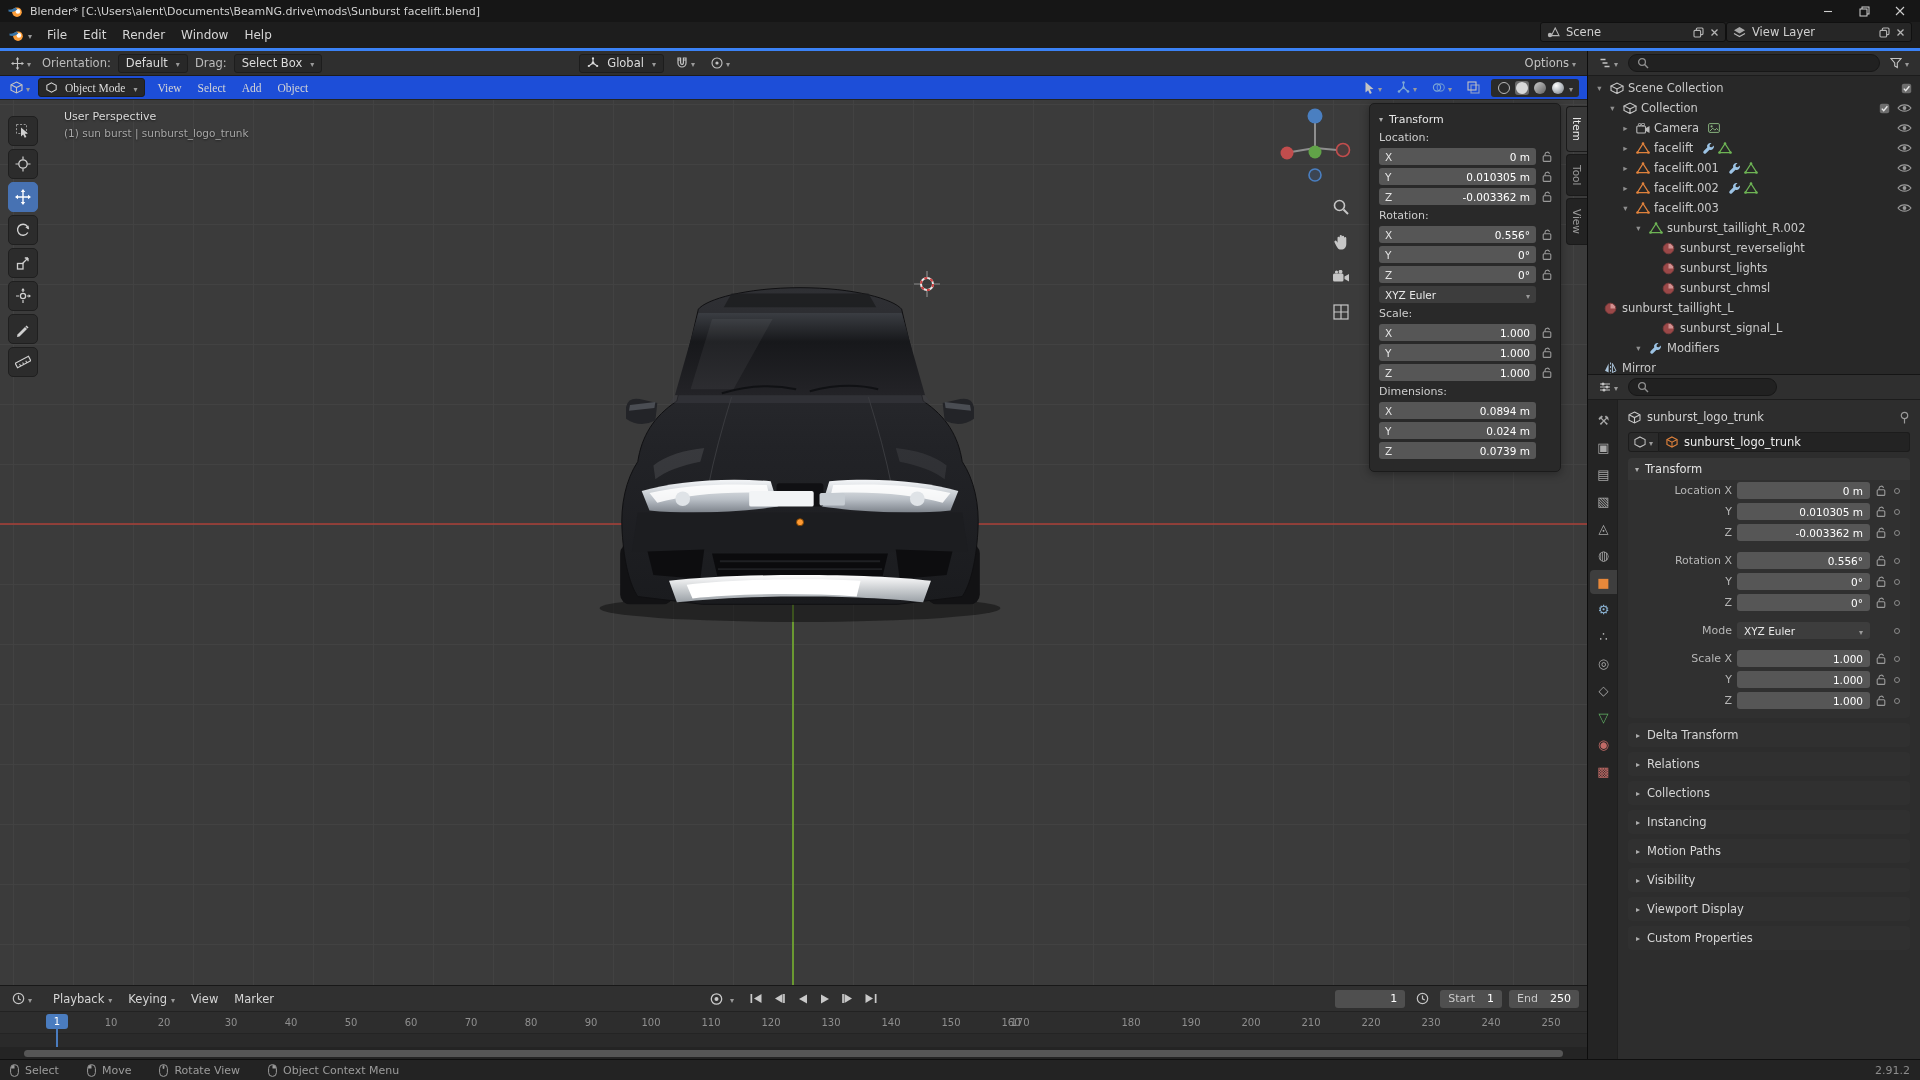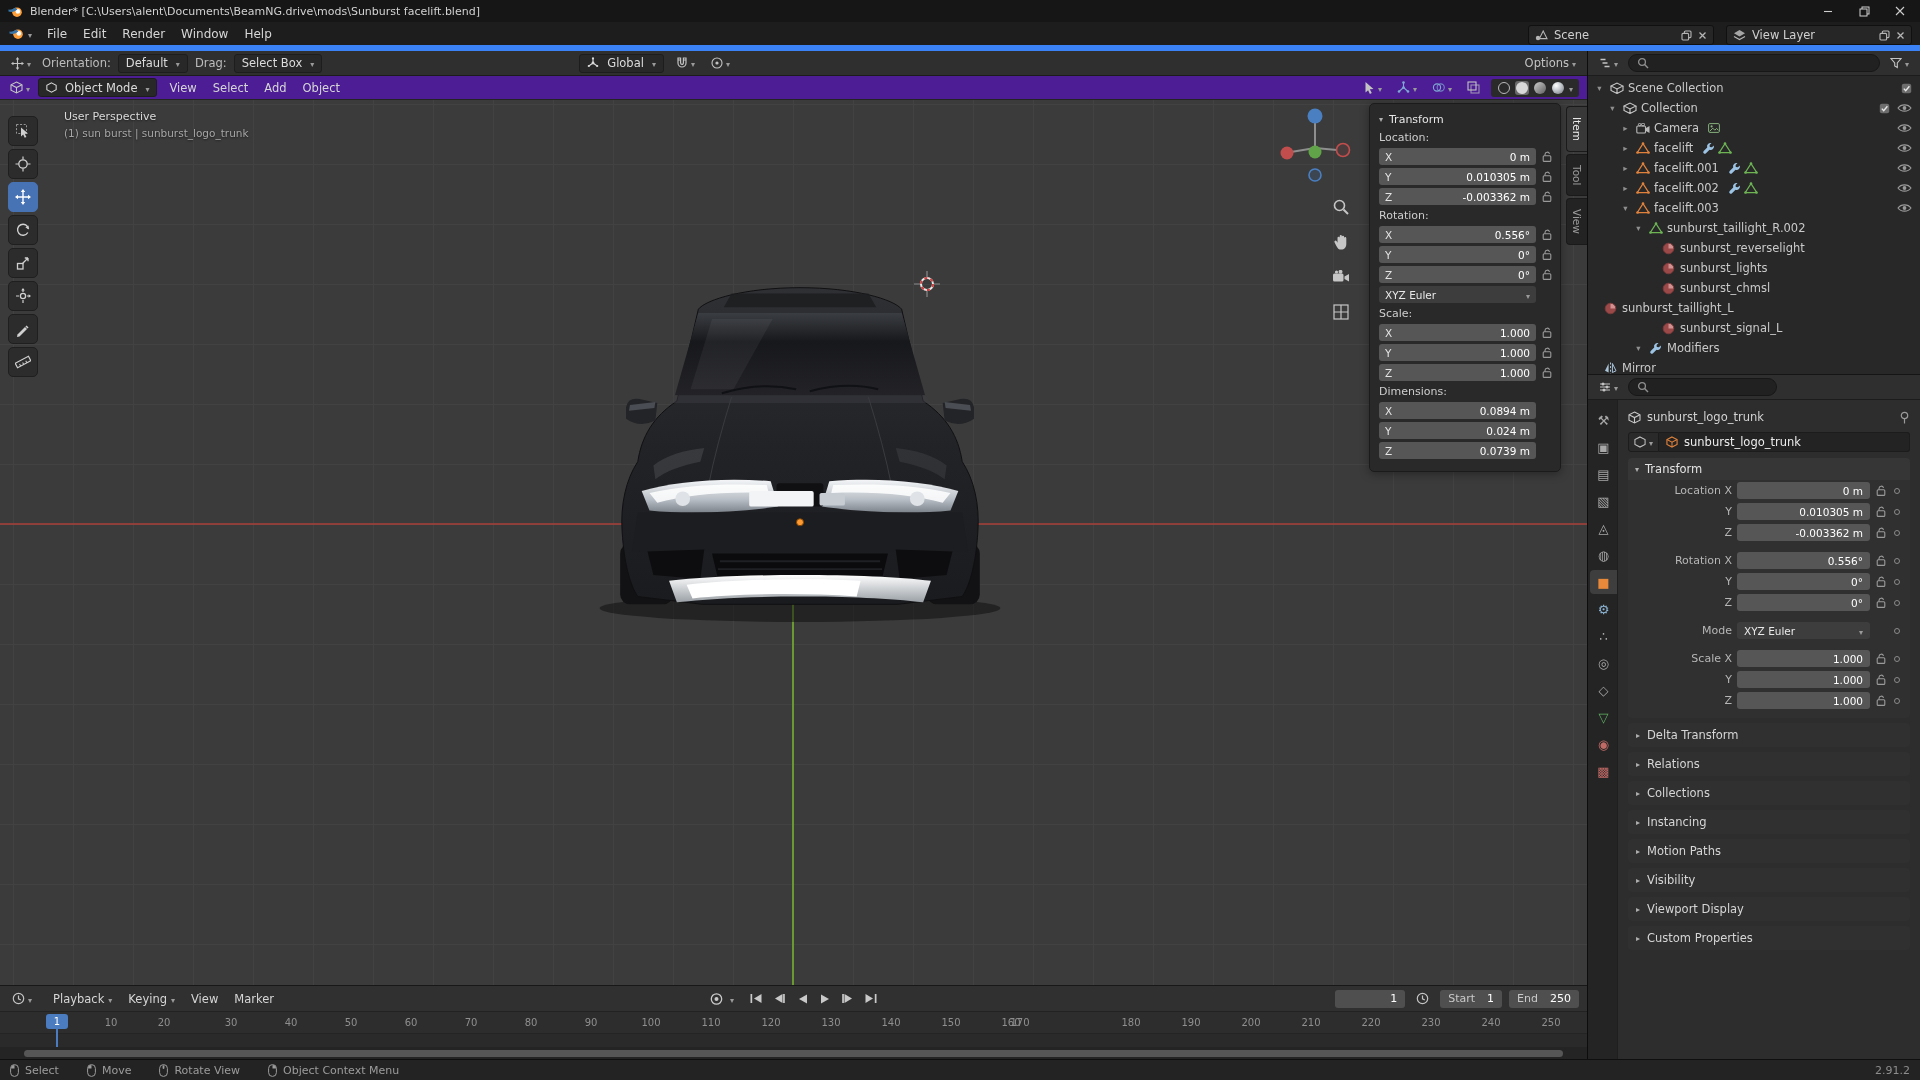--- a/index.html
+++ b/index.html
@@ -10,50 +10,50 @@
   .caret::after{content:"▾";font-size:8px;color:#9a9a9a;line-height:1;}
   .tri{font-size:8px;color:#b0b0b0;}
   #root{width:1920px;height:1080px;display:flex;flex-direction:column;background:#1d1d1d;position:relative;}
 
   
   .titlebar{height:22px;flex:0 0 22px;display:flex;align-items:center;gap:7px;padding:0 2px 0 8px;background:#161616;font-size:11px;color:#d2d2d2;}
   .win-controls{margin-left:auto;display:flex;}
   .win-btn{width:36px;height:22px;display:flex;align-items:center;justify-content:center;color:#cfcfcf;}
 
   
-  .topbar{height:29px;flex:0 0 29px;display:flex;align-items:stretch;background:#1d1d1d;border-bottom:6px solid #3b82f6;font-size:12px;}
+  .topbar{height:29px;flex:0 0 29px;display:flex;align-items:stretch;background:#1d1d1d;border-bottom:3px solid #3b82f6;font-size:12px;}
   .logo-dd{display:flex;align-items:center;gap:4px;padding:0 7px 0 9px;}
   .menus{display:flex;}
   .menu-item{display:flex;align-items:center;gap:4px;padding:0 8px;color:#d6d6d6;}
   .tabs{display:flex;align-items:stretch;margin-left:10px;}
   .tab{display:flex;align-items:center;padding:0 11px;color:#989898;font-size:11.5px;border-right:1px solid #161616;border-radius:5px 5px 0 0;}
   .tab.active{background:#3e3e3e;color:#fdfdfd;}
   .tab.add{color:#bbb;padding:0 10px;}
-  .topbar-right{margin-left:auto;display:flex;align-items:flex-end;gap:12px;padding-right:8px;}
+  .topbar-right{margin-left:auto;display:flex;align-items:flex-start;gap:0;padding-right:8px;}
   .widget{display:flex;align-items:center;gap:6px;height:20px;width:186px;background:#262626;border:1px solid #101010;border-radius:3px;padding:0 6px;color:#d0d0d0;font-size:11.5px;}
   .widget .wname{flex:1;}
   .mini-ic{color:#b5b5b5;display:inline-flex;}
 
   
   #main{flex:1;display:flex;min-height:0;}
   #left-col{width:1588px;flex:0 0 1588px;display:flex;flex-direction:column;min-width:0;border-right:1px solid #0d0d0d;}
   #right-col{flex:1;display:flex;flex-direction:column;background:#2d2d2d;min-width:0;}
 
   
   .toolsettings{height:25px;flex:0 0 25px;display:flex;align-items:center;gap:7px;padding:0 7px;background:#2f2f2f;border-bottom:1px solid #1c1c1c;font-size:11.5px;}
   .ts-label{color:#bdbdbd;}
   .dd{display:inline-flex;align-items:center;gap:8px;height:19px;background:#282828;border:1px solid #1d1d1d;border-radius:3px;padding:0 7px;color:#dcdcdc;white-space:nowrap;}
   .icon-dd{display:inline-flex;align-items:center;gap:3px;height:19px;padding:0 4px;border-radius:3px;color:#c3c3c3;}
   .icon-btn{display:inline-flex;align-items:center;justify-content:center;height:19px;padding:0 4px;color:#c3c3c3;}
   .accent{color:#7fa9d4;}
   .ts-center{display:flex;align-items:center;gap:8px;margin-left:250px;}
   .ts-right{margin-left:auto;display:flex;}
 
   
-  .vp-header{height:24px;flex:0 0 24px;display:flex;align-items:center;gap:4px;padding:0 6px;background:#4c1d95;border-bottom:1px solid #242424;font-size:11.5px;}
+  .vp-header{height:24px;flex:0 0 24px;display:flex;align-items:center;gap:4px;padding:0 6px;background:#1d4ed8;border-bottom:1px solid #242424;font-size:11.5px;font-family:Liberation Serif, serif;}
   .vp-right{margin-left:auto;display:flex;align-items:center;gap:7px;padding-right:2px;}
   .shading-group{display:flex;align-items:center;gap:4px;background:#2a2a2a;border-radius:3px;padding:2px 6px;}
   .shade-wrap{padding:1px;border-radius:3px;display:flex;}
   .shade-wrap.active{background:#6a6a6a;}
   .shade{width:12px;height:12px;border-radius:50%;}
   .shade.wire{border:1.3px solid #b9b9b9;}
   .shade.solid{background:#d8d8d8;}
   .shade.material{background:linear-gradient(135deg,#cfcfcf 0%,#8b8b8b 60%,#5f5f5f 100%);}
   .shade.rendered{background:radial-gradient(circle at 35% 30%,#ffffff,#bfc4c9 45%,#6e7378);}
 

